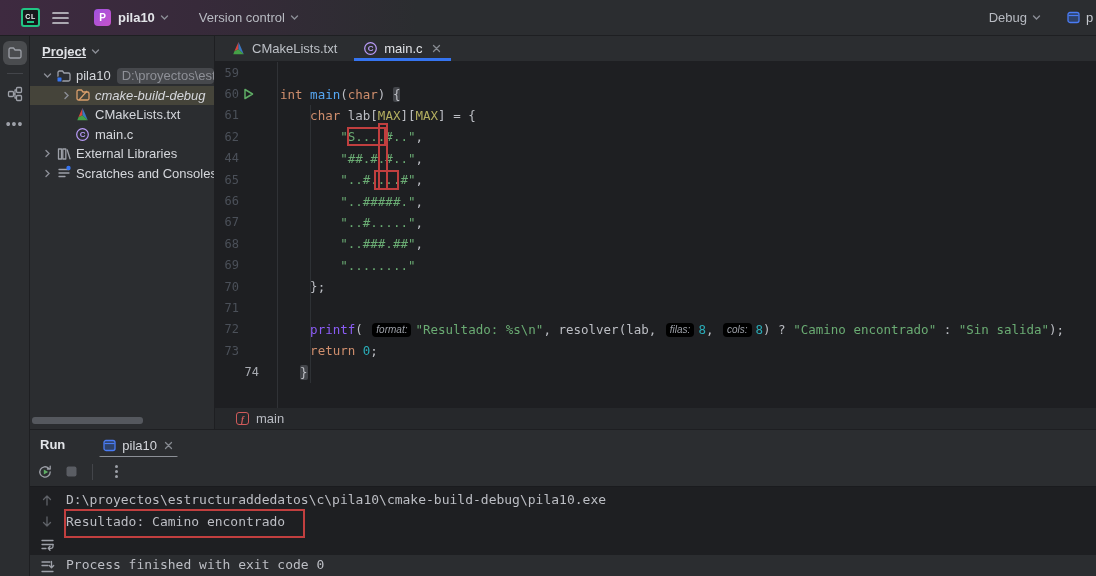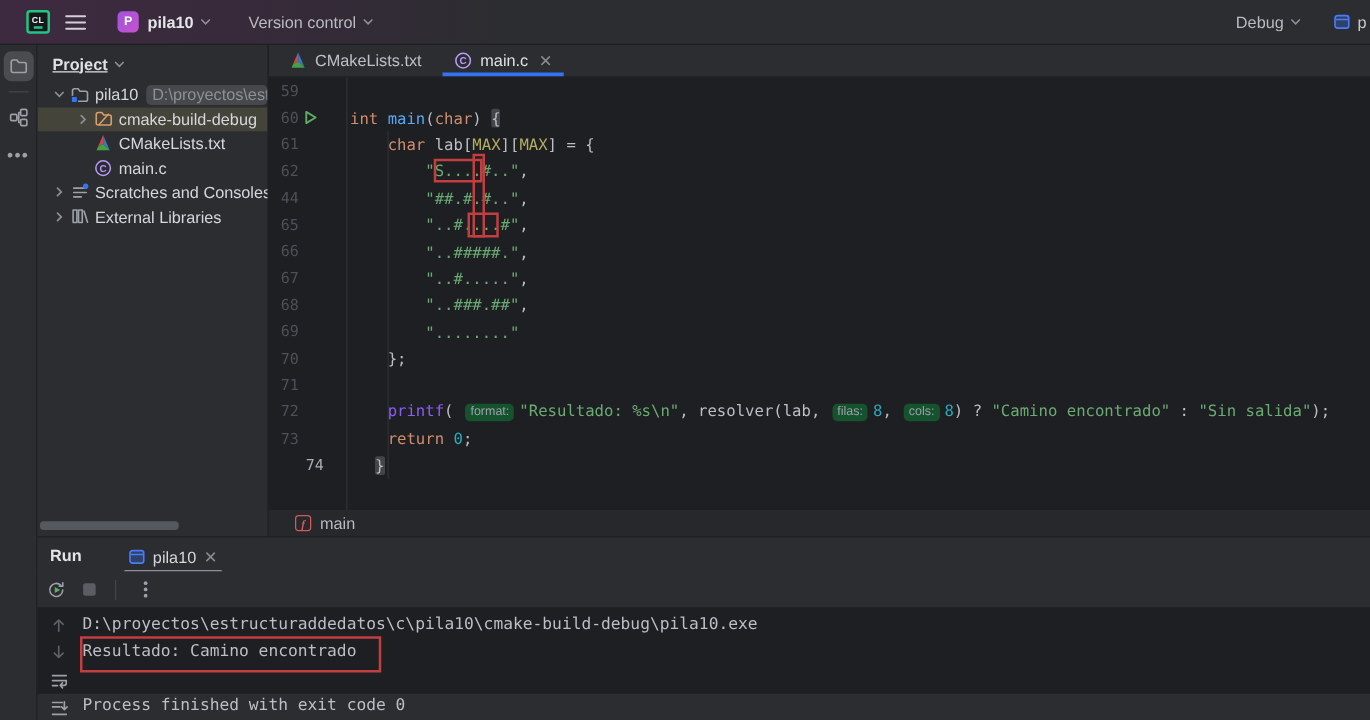--- a/index.html
+++ b/index.html
@@ -31,21 +31,21 @@
   
   #rail { position:absolute; left:0; top:36px; width:30px; height:540px; background:#2b2d30; border-right:1px solid #1e1f22; }
   .rail-btn { width:24px; height:24px; margin:5px auto 0; border-radius:6px; display:flex; align-items:center; justify-content:center; }
   .rail-btn.active { background:#4a4c4f; }
   .rail-div { width:16px; height:1px; background:#43454a; margin:8px auto; }
   .rail-more { color:#9da0a8; text-align:center; font-size:14px; letter-spacing:1px; margin-top:10px; }
   
   #project { position:absolute; left:30px; top:36px; width:185px; height:393px; background:#2b2d30; border-right:1px solid #1e1f22; overflow:hidden; }
   #project-header { display:flex; align-items:center; height:30px; padding-left:12px; font-weight:600; color:#dfe1e5;text-decoration:underline; }
   .tree-row { display:flex; align-items:center; height:19.5px; white-space:nowrap; color:#d5d7dc; }
-  .tree-row.selected { background:#45443a; }
+  .tree-row.selected { background:#45443a;font-style:italic; }
   .tree-row .tchev { width:15px; display:inline-flex; justify-content:center; flex:none; }
   .tree-row .ticon { width:17px; display:inline-flex; justify-content:center; flex:none; }
   .tree-row .tlabel { margin-left:4px; }
   .tree-row .tpath { flex:1 1 auto; margin-left:6px; background:#46484c; border-radius:4px; color:#8e9097;
     padding:0 5px; overflow:hidden; height:16px; line-height:16px; }
   .ind-0 { padding-left:10px; } .ind-1 { padding-left:29px; }
   #proj-hscroll { position:absolute; left:2px; top:381px; width:111px; height:7px; border-radius:3px; background:#55585e; }
   
   #editor { position:absolute; left:215px; top:36px; width:881px; height:372px; background:#1e1f22; overflow:hidden; }
   #tabbar { position:absolute; left:0; top:0; width:100%; height:26px; background:#2b2d30; border-bottom:1px solid #1e1f22; display:flex; padding-left:3px; }
@@ -56,21 +56,21 @@
   #code { position:absolute; left:0; top:26px; width:100%; }
   .code-line { display:flex; align-items:center; height:21.4px; font-family:"DejaVu Sans Mono", monospace; font-size:12.5px; }
   .ln { width:24px; text-align:right; color:#4b5059; font-size:12px; flex:none; font-family:"DejaVu Sans Mono", monospace; }
   .ln.current { color:#a8abb2;margin-left:20px; }
   .gut { width:38px; flex:none; display:flex; align-items:center; padding-left:4px; }
   .src { white-space:pre; flex:none; padding-left:3px; color:#bcbec4; }
   .tk-k { color:#cf8e6d; } .tk-p { color:#bcbec4; } .tk-s { color:#6aab73; }
   .tk-n { color:#2aacb8; } .tk-m { color:#b3ae60; } .tk-fn { color:#56a8f5; } .tk-call { color:#8b5cf6; }
   .tk-hl { background:#43454a; border-radius:2px; }
   .inlay { display:inline-block; font-family:"Liberation Sans", sans-serif; font-size:10px; color:#9da0a8;
-    background:#14532d; border-radius:4px; padding:1px 4px 2px; margin:0 4px 0 2px; vertical-align:1px; }
+    background:#000000; border-radius:4px; padding:1px 4px 2px; margin:0 4px 0 2px; vertical-align:1px;font-style:italic; }
   #gutter-sep { position:absolute; left:62px; top:26px; bottom:0; width:1px; background:#303236; }
   #indent-guide { position:absolute; left:95px; top:69px; height:278px; width:1px; background:#2e3135; }
   .ann { position:absolute; border:2px solid #c13f3f; pointer-events:none; }
   
   #breadcrumbs { position:absolute; left:215px; top:408px; width:881px; height:21px; background:#26282b;
     display:flex; align-items:center; padding-left:21px; color:#b8bbc2; }
   .f-icon { width:13px; height:13px; border:1px solid #d05b5b; border-radius:3px; color:#d05b5b;
     font-size:9px; font-style:italic; font-weight:bold; display:flex; align-items:center; justify-content:center; margin-right:7px; font-family:"Liberation Serif", serif; }
   
   #run-header { position:absolute; left:30px; top:429px; width:1066px; height:28px; background:#2b2d30; display:flex; align-items:flex-start; border-top:1px solid #1e1f22;gap:12px; }
@@ -218,40 +218,40 @@
           <span class="tlabel">main.c</span>
         </div>
         <div class="tree-row ind-0">
           <span class="tchev">
             <svg width="13" height="13" viewBox="0 0 13 13">
               <path d="M5 3.5l3 3-3 3" stroke="#8b8e96" fill="none" stroke-width="1.4" stroke-linecap="round"></path>
             </svg>
           </span>
           <span class="ticon">
             <svg width="16" height="16" viewBox="0 0 16 16">
-              <path d="M3 4.5h10M3 8h10M3 11.5h6" stroke="#9da0a8" fill="none" stroke-width="1.3" stroke-linecap="round" stroke-linejoin="round"></path>
-              <circle cx="12.5" cy="3" r="2.2" fill="#3574f0"></circle>
-            </svg>
-          </span>
-          <span class="tlabel">Scratches and Consoles</span>
+              <rect x="2.5" y="3" width="3" height="10" stroke="#9da0a8" fill="none" stroke-width="1.3" stroke-linecap="round" stroke-linejoin="round"></rect>
+              <rect x="6.8" y="3" width="3" height="10" stroke="#9da0a8" fill="none" stroke-width="1.3" stroke-linecap="round" stroke-linejoin="round"></rect>
+              <path d="M11.2 3.8l2.8 9" stroke="#9da0a8" fill="none" stroke-width="1.3" stroke-linecap="round" stroke-linejoin="round"></path>
+            </svg>
+          </span>
+          <span class="tlabel">External Libraries</span>
         </div>
         <div class="tree-row ind-0">
           <span class="tchev">
             <svg width="13" height="13" viewBox="0 0 13 13">
               <path d="M5 3.5l3 3-3 3" stroke="#8b8e96" fill="none" stroke-width="1.4" stroke-linecap="round"></path>
             </svg>
           </span>
           <span class="ticon">
             <svg width="16" height="16" viewBox="0 0 16 16">
-              <rect x="2.5" y="3" width="3" height="10" stroke="#9da0a8" fill="none" stroke-width="1.3" stroke-linecap="round" stroke-linejoin="round"></rect>
-              <rect x="6.8" y="3" width="3" height="10" stroke="#9da0a8" fill="none" stroke-width="1.3" stroke-linecap="round" stroke-linejoin="round"></rect>
-              <path d="M11.2 3.8l2.8 9" stroke="#9da0a8" fill="none" stroke-width="1.3" stroke-linecap="round" stroke-linejoin="round"></path>
-            </svg>
-          </span>
-          <span class="tlabel">External Libraries</span>
+              <path d="M3 4.5h10M3 8h10M3 11.5h6" stroke="#9da0a8" fill="none" stroke-width="1.3" stroke-linecap="round" stroke-linejoin="round"></path>
+              <circle cx="12.5" cy="3" r="2.2" fill="#3574f0"></circle>
+            </svg>
+          </span>
+          <span class="tlabel">Scratches and Consoles</span>
         </div>
       </div>
     <div id="proj-hscroll"></div>
   </div>
 
   <div id="editor">
     <div id="tabbar">
         <div class="etab">
           <span>
             <svg width="15" height="15" viewBox="0 0 16 16">

